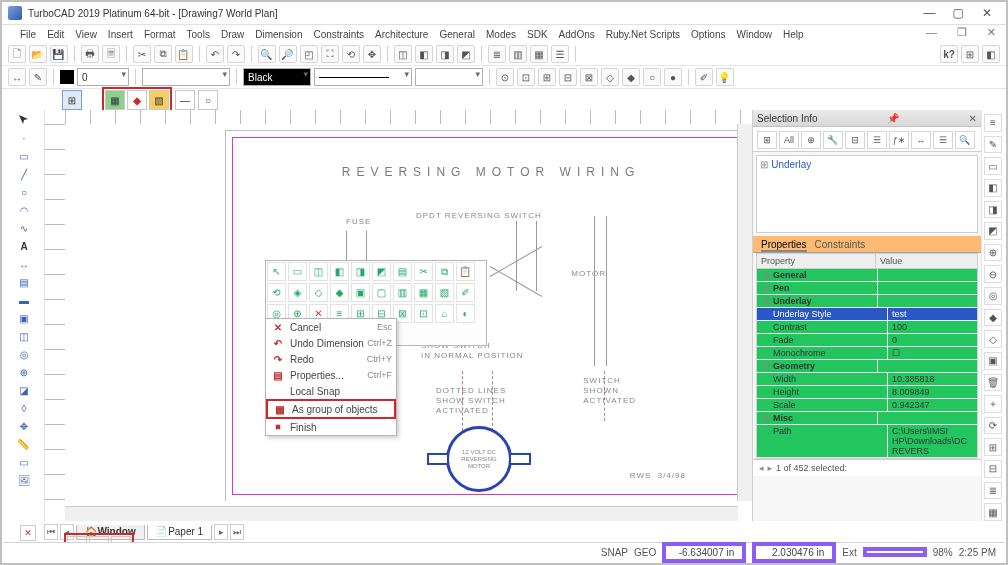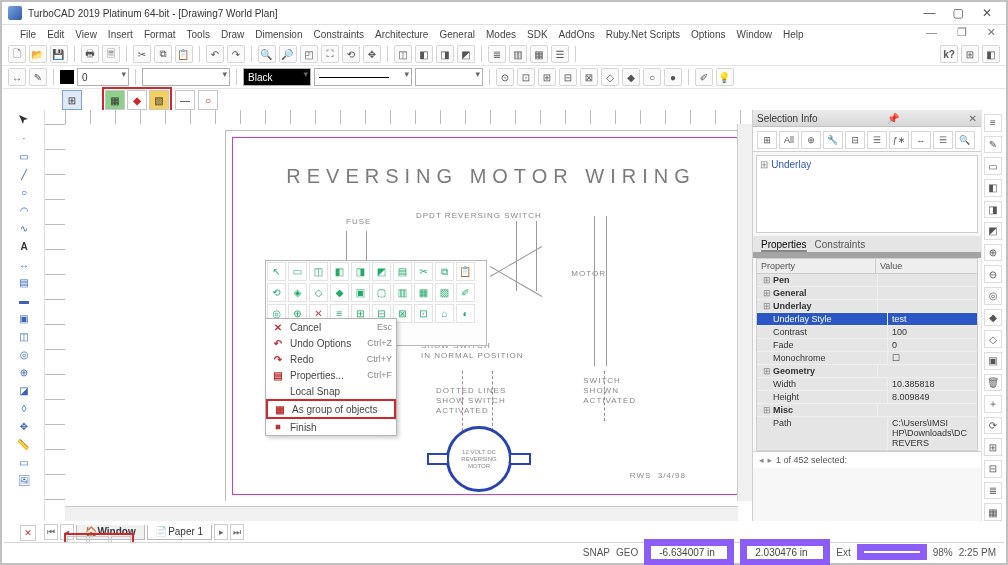--- a/index.html
+++ b/index.html
@@ -38,21 +38,21 @@
   .workarea{position:absolute;left:2px;right:2px;top:108px;bottom:42px;display:flex}
   .lefttools{width:40px;background:#fff;border-right:1px solid #e0e0e0;display:flex;flex-direction:column;align-items:center;padding-top:2px;gap:2px}
   .lefttools .lt{width:16px;height:16px;border:0;display:flex;align-items:center;justify-content:center;color:#3a63b3}
   .lefttools .lt svg{width:14px;height:14px}
   .canvaswrap{flex:1;position:relative;background:#fff}
   .ruler-h{position:absolute;top:0;left:20px;right:0;height:14px;background:#fff;border-bottom:1px solid #ccc;background-image:repeating-linear-gradient(to right,#bbb 0 1px,transparent 1px 25px)}
   .ruler-v{position:absolute;top:14px;left:0;bottom:20px;width:20px;background:#fff;border-right:1px solid #ccc;background-image:repeating-linear-gradient(to bottom,#bbb 0 1px,transparent 1px 25px)}
   .canvas{position:absolute;top:14px;left:20px;right:0;bottom:20px;background:#fff;overflow:hidden}
   .sheet{position:absolute;left:160px;top:6px;width:530px;height:370px;border:1px solid #bcbcbc}
   .sel-outline{position:absolute;inset:6px;border:1px solid #cf3bcf}
-  .drawing-title{position:absolute;top:34px;left:0;right:0;text-align:center;letter-spacing:6px;color:#7b7b7b;font-size:20px;font-weight:500}
+  .drawing-title{position:absolute;top:34px;left:0;right:0;text-align:center;letter-spacing:6px;color:#7b7b7b;font-size:12px;font-weight:500}
   .caption{position:absolute;color:#888;font-size:8px;line-height:10px;letter-spacing:1px;text-align:left;white-space:pre}
   .motor{position:absolute;left:220px;top:295px;width:60px;height:60px;border:3px solid var(--selblue);border-radius:50%}
   .motor::before,.motor::after{content:"";position:absolute;width:18px;height:8px;border:2px solid var(--selblue);top:24px;background:#fff}
   .motor::before{left:-22px}.motor::after{right:-22px}
   .motor .mt{position:absolute;inset:0;display:flex;align-items:center;justify-content:center;color:#888;font-size:6px;line-height:7px;text-align:center;white-space:pre}
   .wire{position:absolute;background:#999}
   .wire.vdash{background:none;border-left:1px dashed #a87d9d}
   
   .ctxbar{position:absolute;left:200px;top:136px;border:1px solid #b7b7b7;background:#fdfdfd;display:flex;flex-wrap:wrap;width:220px}
   .ctxbar .ci{width:17px;height:17px;border:1px solid #e3e3e3;margin:1px;display:inline-flex;align-items:center;justify-content:center;background:#fff;color:#2a6}
@@ -63,23 +63,23 @@
   .ctxmenu .row .sc{color:#888;font-size:9px}
   .ctxmenu .row.hl{border:2px solid var(--red)}
   
   .rightpanel{width:228px;border-left:1px solid #cfcfcf;background:#f7f7f7;display:flex;flex-direction:column}
   .rp-title{height:16px;background:linear-gradient(#eaeaea,#d8d8d8);border-bottom:1px solid #c0c0c0;display:flex;align-items:center;padding:0 4px;font-size:10px;color:#333}
   .rp-title .x{margin-left:auto;color:#666}
   .rp-tabs{height:20px;display:flex;align-items:flex-end;padding:2px 4px;gap:2px;background:#fff;border-bottom:1px solid #cfcfcf}
   .rp-tabs .rt{width:18px;height:16px;border:1px solid #d6d6d6;font-size:9px;display:flex;align-items:center;justify-content:center;color:#555;background:#fff}
   .rp-tree{height:70px;background:#fff;border:1px solid #cfcfcf;margin:3px;padding:3px;font-size:10px;color:#444}
   .rp-tree .node::before{content:"⊞ ";color:#888}
-  .rp-proptabs{display:flex;gap:8px;padding:3px 8px 0;font-size:10px;color:#555;border-bottom:6px solid #a3a3a3;background:#e5e5e5}
+  .rp-proptabs{display:flex;gap:8px;padding:3px 8px 0;font-size:10px;color:#555;border-bottom:1px solid #a3a3a3;background:#fdba74}
   .rp-proptabs .pt.active{color:#000;border-bottom:2px solid #888}
-  .rp-grid{flex:0 0 auto;background:#e5e5e5;border:1px solid #cfcfcf;margin:0 3px}
+  .rp-grid{flex:0 0 auto;background:#22c55e;border:1px solid #cfcfcf;margin:0 3px}
   .rp-hdr{display:flex;background:#eee;border-bottom:1px solid #ccc;font-size:9px;color:#555}
   .rp-hdr div:first-child{width:110px;padding:2px 4px;border-right:1px solid #ccc}
   .rp-hdr div:last-child{flex:1;padding:2px 4px}
   .prow{display:flex;font-size:9px;border-bottom:1px solid #eee}
   .prow .k{width:110px;padding:1px 4px 1px 16px;border-right:1px solid #eee;color:#333}
   .prow .v{flex:1;padding:1px 4px;color:#333}
   .prow.group .k{padding-left:6px;font-weight:bold;color:#333}
   .prow.group .k::before{content:"⊞ ";color:#888;font-weight:normal}
   .prow.sel{background:#2b56c5;color:#fff}
   .prow.sel .k,.prow.sel .v{color:#fff}
@@ -89,21 +89,21 @@
   .righttools .rt{width:16px;height:16px;border:1px solid #ddd;background:#fff;display:flex;align-items:center;justify-content:center;color:#555;font-size:10px}
   
   .bottomtabs{position:absolute;left:42px;bottom:22px;height:18px;display:flex;align-items:center;gap:2px}
   .bottomtabs .nav{width:12px;height:14px;border:1px solid #ccc;background:#fff;font-size:9px;display:flex;align-items:center;justify-content:center;color:#666}
   .bottomtabs .tab{height:14px;border:1px solid #bbb;border-top:none;background:#fff;padding:0 8px;font-size:10px;display:flex;align-items:center}
   .bottomtabs .tab.active{background:#f0f0f0;font-weight:bold}
   .redstatus{position:absolute;left:18px;bottom:22px;display:flex;align-items:center;gap:2px}
   .redstatus .rs{width:14px;height:14px;border:1px solid #ccc;background:#fff;font-size:9px;color:#b33;display:flex;align-items:center;justify-content:center}
   
   .statusbar{position:absolute;left:2px;right:2px;bottom:2px;height:18px;background:#fff;border-top:1px solid #d6d6d6;display:flex;align-items:center;justify-content:flex-end;gap:6px;padding:0 8px;font-size:10px;color:#444}
-  .statusbar .field{border:7px solid #8b5cf6;background:#fff;padding:1px 8px;min-width:60px;}
+  .statusbar .field{border:4px solid #8b5cf6;background:#fff;padding:1px 8px;min-width:60px;text-align:right}
   .statusbar .lbl{color:#555}
 </style>
 </head>
 <body>
 
 <div class="frame">
 
   <div class="titlebar">
     <div class="logo"></div>
     <div class="title">TurboCAD 2019 Platinum 64-bit - [Drawing7 World Plan]</div>
@@ -333,21 +333,21 @@
         </div>
 
         <div class="ctxmenu" id="ctxmenu">
             <div class="row">
               <span class="ico">✕</span>
               <span class="lab">Cancel</span>
               <span class="sc">Esc</span>
             </div>
             <div class="row">
               <span class="ico">↶</span>
-              <span class="lab">Undo Options</span>
+              <span class="lab">Undo Dimension</span>
               <span class="sc">Ctrl+Z</span>
             </div>
             <div class="row">
               <span class="ico">↷</span>
               <span class="lab">Redo</span>
               <span class="sc">Ctrl+Y</span>
             </div>
             <div class="row">
               <span class="ico">▤</span>
               <span class="lab">Properties...</span>
@@ -400,25 +400,25 @@
         <span class="pt active">Properties</span>
         <span class="pt">Constraints</span>
       </div>
       <div class="rp-grid">
         <div class="rp-hdr">
           <div>Property</div>
           <div>Value</div>
         </div>
         <div id="propbody">
             <div class="prow group">
+              <div class="k">General</div>
+              <div class="v"></div>
+            </div>
+            <div class="prow group">
               <div class="k">Pen</div>
-              <div class="v"></div>
-            </div>
-            <div class="prow group">
-              <div class="k">General</div>
               <div class="v"></div>
             </div>
             <div class="prow group">
               <div class="k">Underlay</div>
               <div class="v"></div>
             </div>
             <div class="prow sel">
               <div class="k">Underlay Style</div>
               <div class="v">test</div>
             </div>
@@ -438,20 +438,24 @@
               <div class="k">Geometry</div>
               <div class="v"></div>
             </div>
             <div class="prow">
               <div class="k">Width</div>
               <div class="v">10.385818</div>
             </div>
             <div class="prow">
               <div class="k">Height</div>
               <div class="v">8.009849</div>
+            </div>
+            <div class="prow">
+              <div class="k">Scale</div>
+              <div class="v">0.942347</div>
             </div>
             <div class="prow group">
               <div class="k">Misc</div>
               <div class="v"></div>
             </div>
             <div class="prow">
               <div class="k">Path</div>
               <div class="v">C:\Users\IMSI HP\Downloads\DC REVERS</div>
             </div>
           </div>

